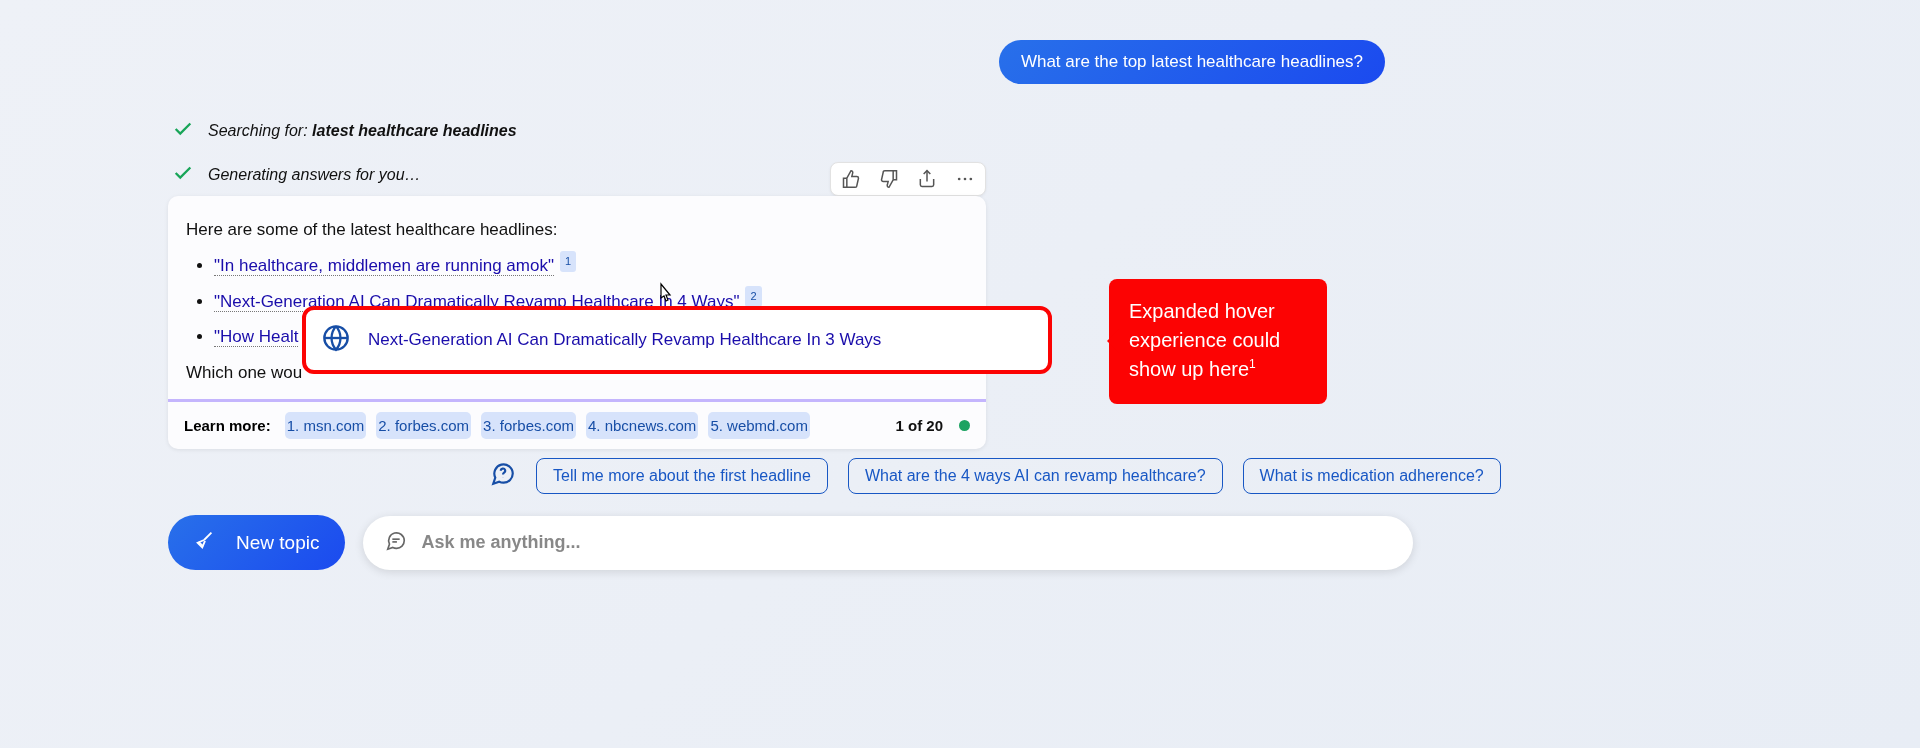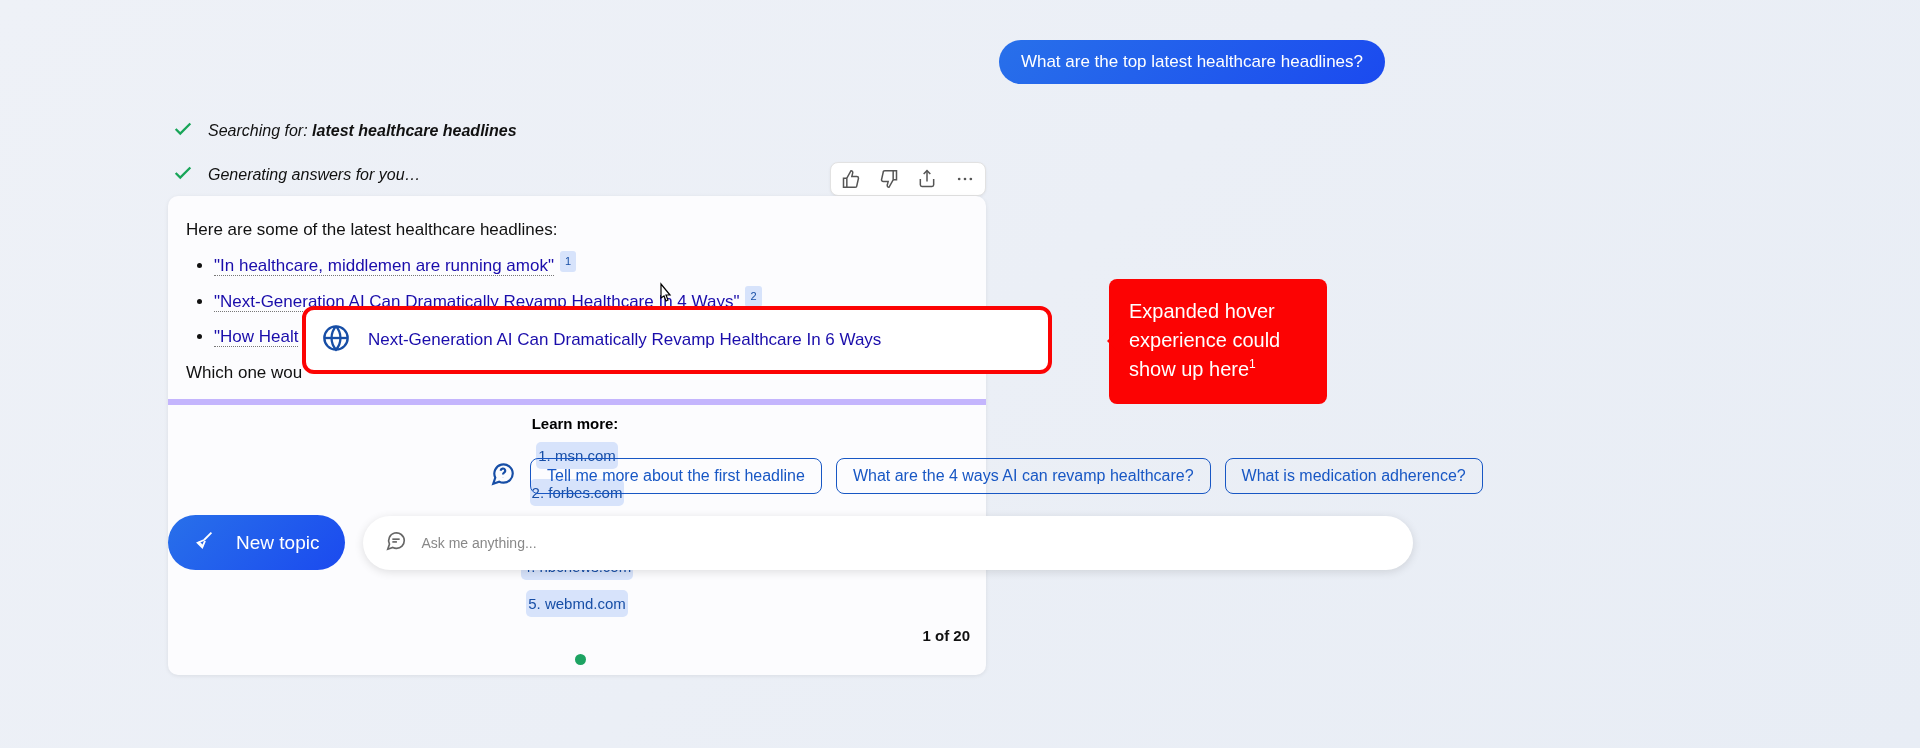--- a/index.html
+++ b/index.html
@@ -54,27 +54,26 @@
   display: inline-block;
   background: #d7e3fb;
   color: #174ea6;
   font-size: 11px;
   padding: 0 5px;
   border-radius: 3px;
   vertical-align: super;
   margin-left: 6px;
 }
 .learn-more-row {
-  border-top: 6px solid #c4b5fd;
+  border-top: 3px solid #c4b5fd;
   padding: 10px 16px;
   display: flex;
   align-items: center;
   gap: 10px;
   font-size: 15px;
-  flex-direction: column;
 }
 .learn-more-row .lbl { font-weight: 600; margin-right: 4px; }
 .src-chip {
   background: #d7e3fb;
   color: #174ea6;
   padding: 5px 2px;
   border-radius: 5px;
   font-size: 15px;
 }
 .counter { margin-left: auto; font-weight: 600; color:#111; }
@@ -134,21 +133,21 @@
   border-right-color: #fc0303;
 }
 .annotation sup { font-size: 12px; }
 
 .suggestions-row {
   position: absolute;
   top: 458px;
   left: 490px;
   display: flex;
   align-items: center;
-  gap: 14px;
+  gap: 20px;
 }
 .sugg-icon { color: #174ea6; }
 .sugg-chip {
   border: 1px solid #1857c4;
   color: #1857c4;
   background: transparent;
   padding: 8px 16px;
   border-radius: 8px;
   font-size: 16px;
 }
@@ -180,24 +179,25 @@
   height: 54px;
   display: flex;
   align-items: center;
   padding: 0 22px;
   gap: 14px;
   box-shadow: 0 2px 10px rgba(0,0,0,0.12);
 }
 .ask-input {
   border: none;
   outline: none;
-  font-size: 14px;
+  font-size: 18px;
   color: #333;
   flex: 1;
   background: transparent;
+  font-weight: bold;
 }
 .ask-input::placeholder { color: #888; }
 
 .cursor-pointer {
   position: absolute;
   top: 282px;
   left: 655px;
   z-index: 50;
   pointer-events: none;
 }
@@ -277,21 +277,21 @@
 
 <div class="hover-card">
   <span class="globe-icon">
     <svg width="28" height="28" viewBox="0 0 24 24" fill="none" stroke="currentColor" stroke-width="2">
         <circle cx="12" cy="12" r="10"></circle>
         <line x1="2" y1="12" x2="22" y2="12"></line>
         <path d="M12 2a15 15 0 0 1 0 20a15 15 0 0 1 0-20"></path>
       </svg>
   </span>
   <div>
-    <div class="hover-title">Next-Generation AI Can Dramatically Revamp Healthcare In 6 Ways</div>
+    <div class="hover-title">Next-Generation AI Can Dramatically Revamp Healthcare In 3 Ways</div>
   </div>
 </div>
 
 <div class="cursor-pointer">
   <svg width="20" height="24" viewBox="0 0 20 24">
       <path d="M6 2v14l3-2 2 5 2-1-2-5h4L6 2z" fill="#fff" stroke="#000" stroke-width="1.2"></path>
     </svg>
 </div>
 
 <div class="annotation">

